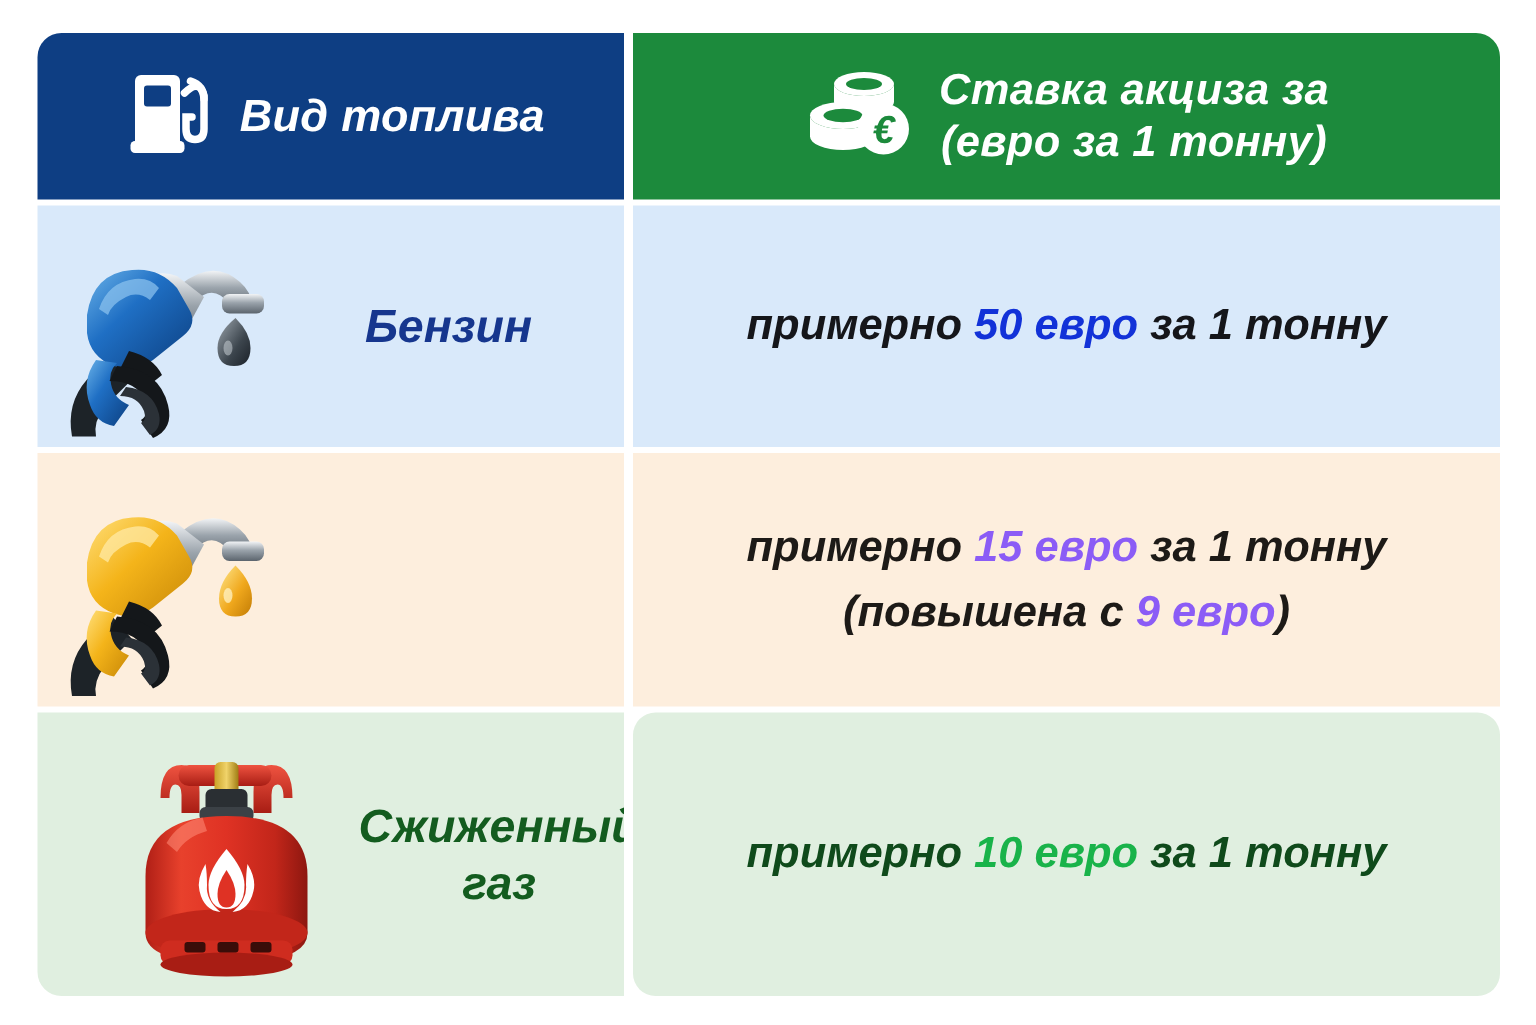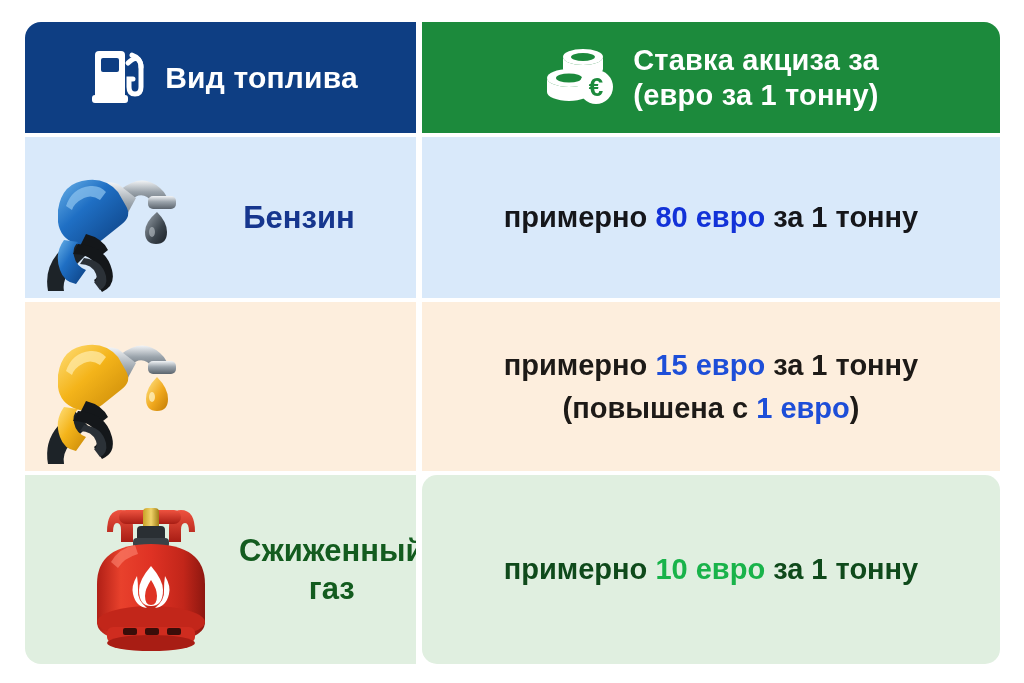--- a/index.html
+++ b/index.html
@@ -11,20 +11,21 @@
     background: #ffffff;
     font-family: "Liberation Sans", "DejaVu Sans", sans-serif;
     overflow: hidden;
   }
 
   .infographic {
     position: relative;
     width: 1024px;
     height: 537px;
     background: #ffffff;
+    font-style: italic;
   }
 
   .table {
     position: absolute;
     left: 25px;
     top: 22px;
     width: 975px;
     height: 638px;
     display: flex;
     flex-direction: column;
@@ -136,21 +137,21 @@
     font-weight: bold;
     line-height: 1.45;
     padding: 0 14px;
   }
   .value-text.gasoline { color: #15161a; }
   .value-text.diesel   { color: #1d1a17; }
   .value-text.lpg      { color: #0f4a1b; }
 
   .hl { font-weight: bold; }
   .hl.gasoline { color: #1232d8; }
-  .hl.diesel   { color: #1d4ed8; }
+  .hl.diesel   { color: #8b5cf6; }
   .hl.lpg      { color: #19b34a; }
 
   .vline { display: block; }
 </style>
 </head>
 <body>
 
 <div class="infographic">
   <div class="table">
 
@@ -222,21 +223,21 @@
             <path d="M129 64 q10 10 10 20 q0 12 -11 12 q-11 0 -11 -12 q0 -10 12 -20z" fill="url(#dropG)"></path>
             <ellipse cx="124" cy="84" rx="3" ry="5" fill="#c6ced4" opacity=".55"></ellipse>
           </svg>
         </span>
         <span class="fuel-name gasoline">Бензин</span>
       </div>
 
       <div class="cell value-cell">
         <div class="value-text gasoline">
           <span class="vline">
-            <span>примерно </span><span class="hl gasoline">80 евро</span><span> за 1 тонну</span>
+            <span>примерно </span><span class="hl gasoline">50 евро</span><span> за 1 тонну</span>
           </span>
         </div>
       </div>
     </div>
 
     <div class="row r2">
       <div class="cell label-cell">
         <span class="icon-slot">
           <svg width="170" height="158" viewBox="0 0 170 158" aria-hidden="true">
             <defs>
@@ -272,21 +273,21 @@
           </svg>
         </span>
       </div>
 
       <div class="cell value-cell">
         <div class="value-text diesel">
           <span class="vline">
             <span>примерно </span><span class="hl diesel">15 евро</span><span> за 1 тонну</span>
           </span>
           <span class="vline">
-            <span>(повышена с </span><span class="hl diesel">1 евро</span><span>)</span>
+            <span>(повышена с </span><span class="hl diesel">9 евро</span><span>)</span>
           </span>
         </div>
       </div>
     </div>
 
     <div class="row r3">
       <div class="cell label-cell">
         <span class="icon-slot">
           <svg width="170" height="176" viewBox="0 0 170 176" aria-hidden="true">
             <defs>

